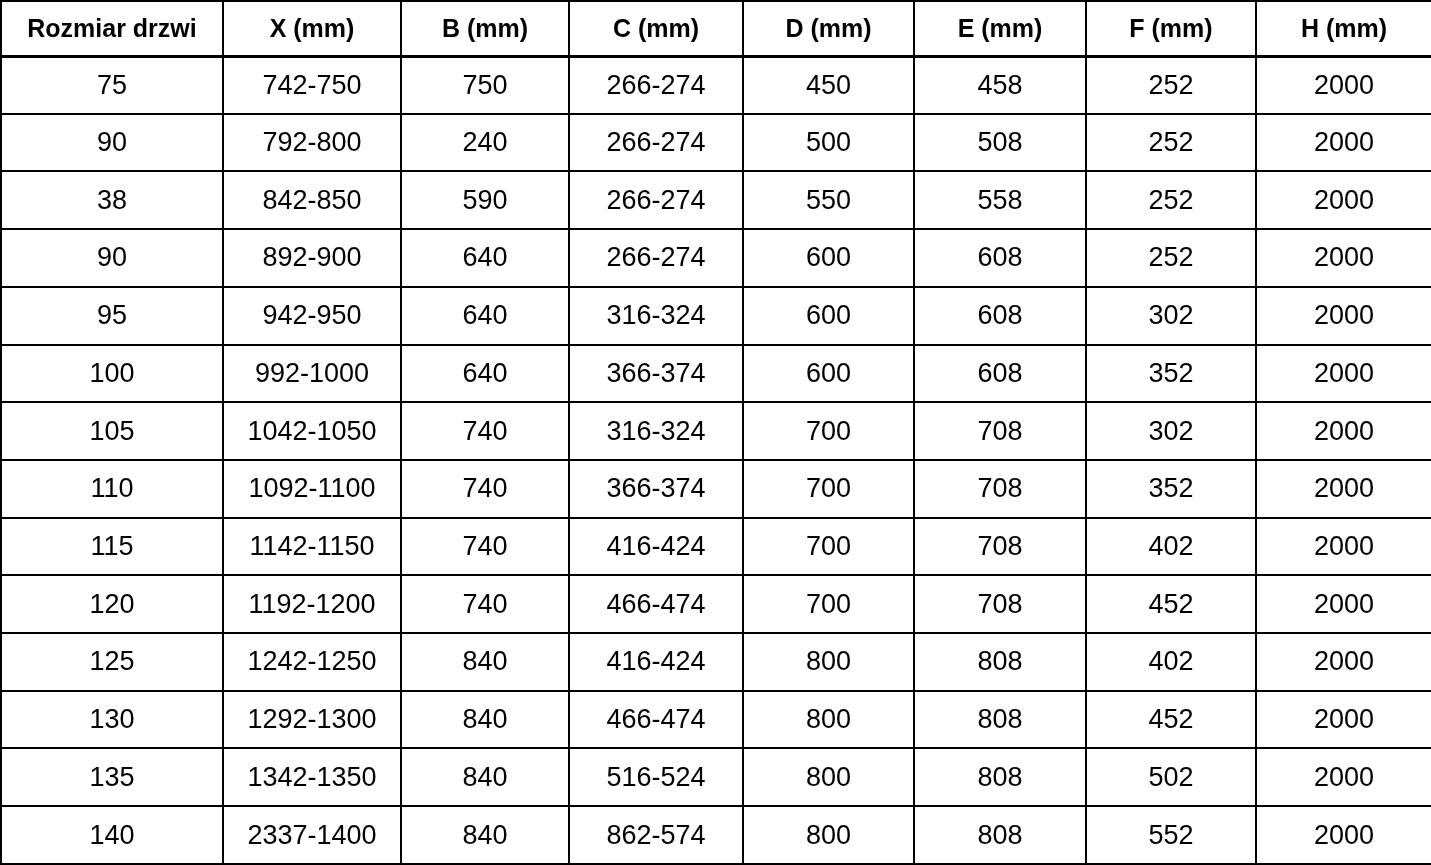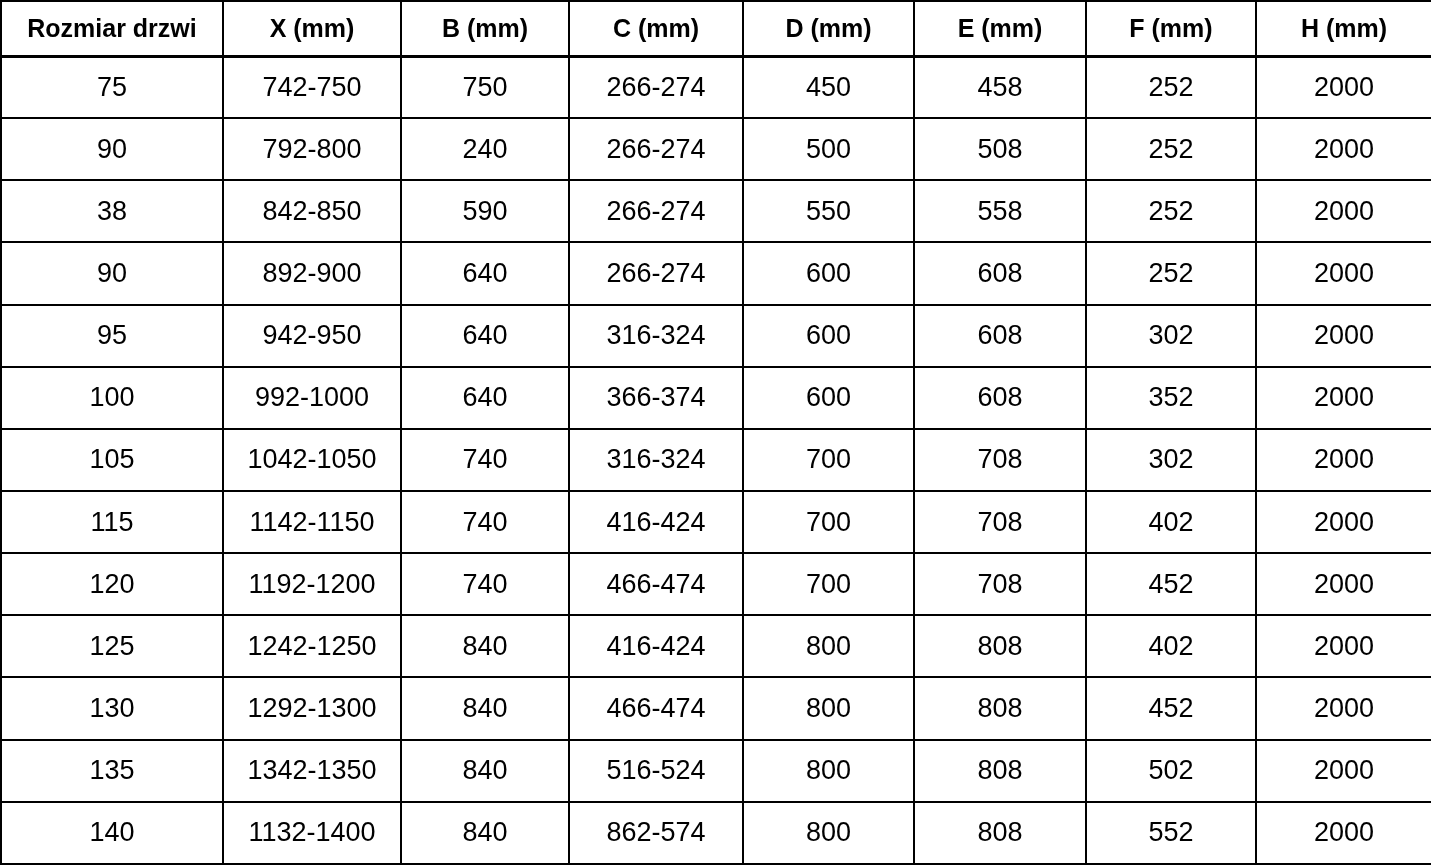--- a/index.html
+++ b/index.html
@@ -136,20 +136,30 @@
         <td>105</td>
         <td>1042-1050</td>
         <td>740</td>
         <td>316-324</td>
         <td>700</td>
         <td>708</td>
         <td>302</td>
         <td>2000</td>
       </tr>
       <tr>
+        <td>110</td>
+        <td>1092-1100</td>
+        <td>740</td>
+        <td>366-374</td>
+        <td>700</td>
+        <td>708</td>
+        <td>352</td>
+        <td>2000</td>
+      </tr>
+      <tr>
         <td>115</td>
         <td>1142-1150</td>
         <td>740</td>
         <td>416-424</td>
         <td>700</td>
         <td>708</td>
         <td>402</td>
         <td>2000</td>
       </tr>
       <tr>
@@ -187,21 +197,21 @@
         <td>1342-1350</td>
         <td>840</td>
         <td>516-524</td>
         <td>800</td>
         <td>808</td>
         <td>502</td>
         <td>2000</td>
       </tr>
       <tr>
         <td>140</td>
-        <td>1132-1400</td>
+        <td>2337-1400</td>
         <td>840</td>
         <td>862-574</td>
         <td>800</td>
         <td>808</td>
         <td>552</td>
         <td>2000</td>
       </tr>
     </tbody>
 </table>
 

